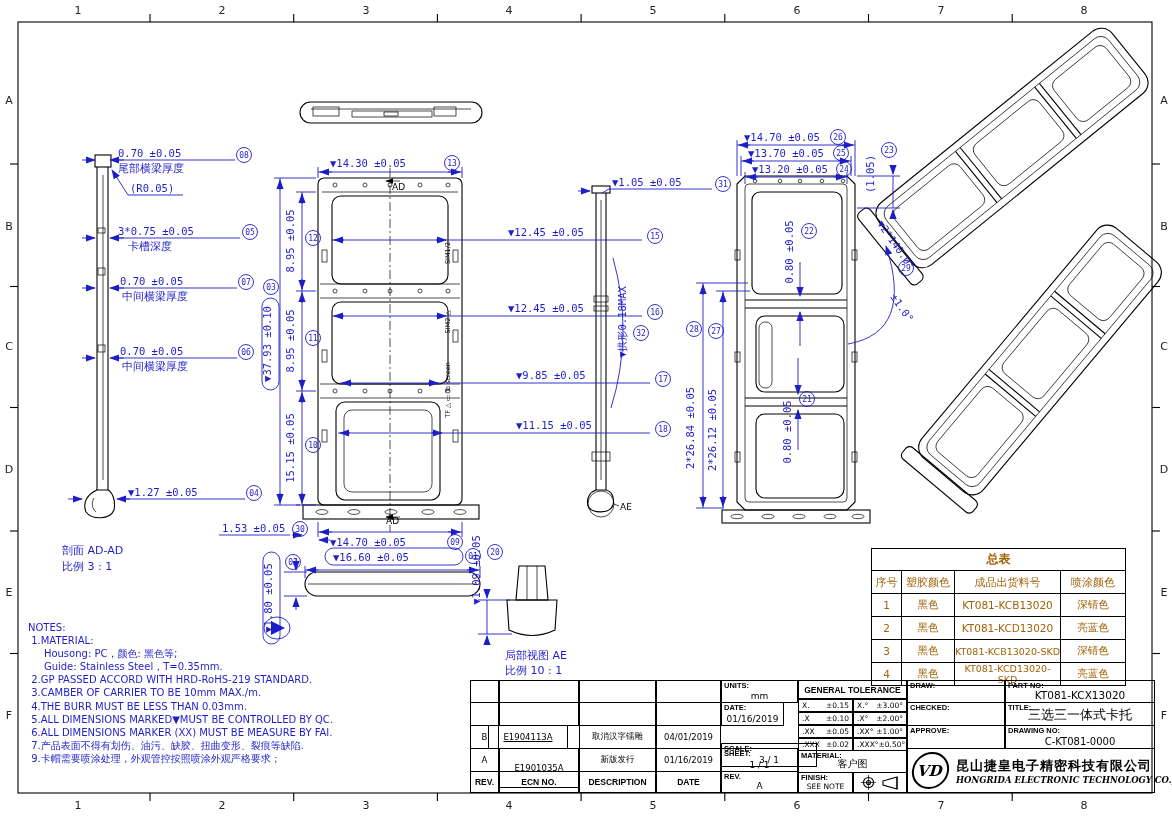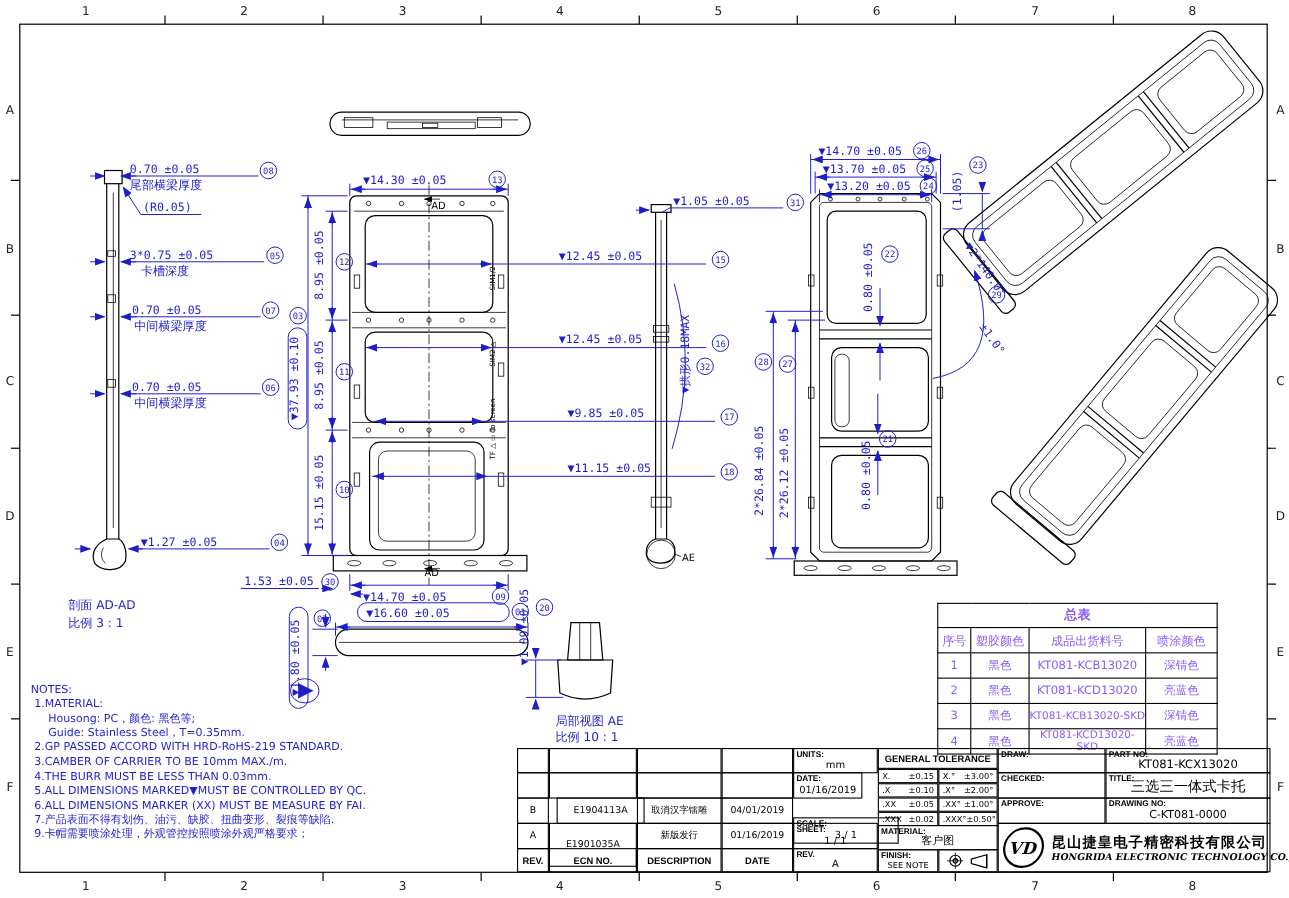--- a/index.html
+++ b/index.html
@@ -11,21 +11,21 @@
   .b{stroke:#1e1ec8;fill:none;stroke-width:.9;}
   .bt{fill:#1e1ec8;font:10.5px "DejaVu Sans Mono",monospace;}
   .bl{fill:#1e1ec8;font:11px "DejaVu Sans",sans-serif;}
   .bn{fill:#1e1ec8;font:8px "DejaVu Sans Mono",monospace;text-anchor:middle;}
   .kt{fill:#000;font:9px "DejaVu Sans",sans-serif;}
   .lz{fill:#000;font:6.5px "DejaVu Sans",sans-serif;text-anchor:middle;}
   .gridlabel{position:absolute;font:11px "DejaVu Sans",sans-serif;color:#222;width:14px;text-align:center;}
   .notes{position:absolute;left:28px;top:621px;color:#1e1ec8;font:10px/13.1px "DejaVu Sans",sans-serif;}
   .notes div{white-space:pre;}
   
-  .sumtable{position:absolute;left:852px;top:548px;width:254px;height:133px;border-collapse:collapse;table-layout:fixed;color:#8b5cf6;}
+  .sumtable{position:absolute;left:871px;top:548px;width:254px;height:133px;border-collapse:collapse;table-layout:fixed;color:#a16207;}
   .sumtable td{border:1px solid #000;text-align:center;padding:0;font:10.5px "DejaVu Sans",sans-serif;}
   .sumtable .ttl{font:bold 12px "DejaVu Sans",sans-serif;height:21px;}
   .sumtable .hdr{font:11px "DejaVu Sans",sans-serif;height:22px;}
   .sumtable .row td{height:22px;}
   
   #titleblock{position:absolute;left:470px;top:680px;width:685px;height:113px;}
   .cell{position:absolute;border:1px solid #000;box-sizing:border-box;background:#fff0;color:#000;}
   .lab{position:absolute;top:0px;left:2px;font:bold 7.5px "Liberation Sans",sans-serif;}
   .cval{position:absolute;left:0;right:0;bottom:1px;text-align:center;font:9px "DejaVu Sans",sans-serif;}
   .tolrow{display:flex;justify-content:space-between;padding:0 3px;font:7.5px "DejaVu Sans",sans-serif;align-items:center;height:100%;box-sizing:border-box;}
@@ -617,21 +617,21 @@
   <div class="cell" style="left:109px;top:0;width:77px;height:23px;"></div>
   <div class="cell" style="left:186px;top:0;width:65px;height:23px;"></div>
   <div class="cell" style="left:0;top:22px;width:29px;height:24px;"></div>
   <div class="cell" style="left:29px;top:22px;width:80px;height:24px;"></div>
   <div class="cell" style="left:109px;top:22px;width:77px;height:24px;"></div>
   <div class="cell" style="left:186px;top:22px;width:65px;height:24px;"></div>
 
   <div class="cell" style="left:0;top:45px;width:29px;height:24px;">
         <div class="revtxt">B</div>
       </div>
-  <div class="cell" style="left:36px;top:45px;width:80px;height:24px;">
+  <div class="cell" style="left:18px;top:45px;width:80px;height:24px;text-decoration:underline;">
         <div class="revtxt">E1904113A</div>
       </div>
   <div class="cell" style="left:109px;top:45px;width:77px;height:24px;">
         <div class="revtxt">取消汉字镭雕</div>
       </div>
   <div class="cell" style="left:186px;top:45px;width:65px;height:24px;">
         <div class="revtxt">04/01/2019</div>
       </div>
 
   <div class="cell" style="left:0;top:68px;width:29px;height:24px;">

